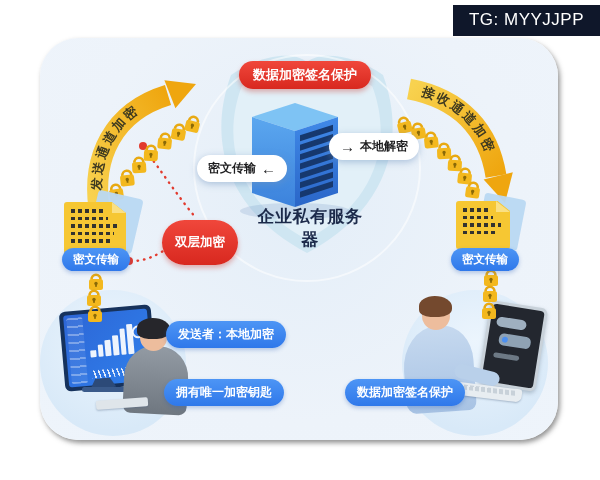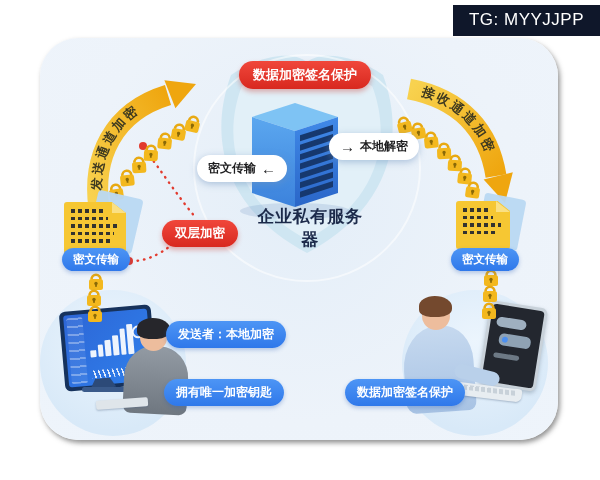--- a/index.html
+++ b/index.html
@@ -10,21 +10,21 @@
         box-shadow:2px 3px 5px rgba(60,60,60,.55);}
   .overlay-badge{position:absolute;background:#0f172a;color:#fff;font-size:17px;
         letter-spacing:.5px;white-space:nowrap;z-index:9;}
   .tg{right:0;top:5px;padding:5px 16px 6px 16px;}
   .wm{left:0;bottom:1px;padding:8px 18px 9px 14px;}
   svg.layer{position:absolute;left:0;top:0;z-index:3;}
   .pill{position:absolute;display:flex;align-items:center;gap:5px;border-radius:999px;
         white-space:nowrap;font-weight:bold;z-index:5;}
   .pill.red{background:linear-gradient(180deg,#f0473b,#d8281f);color:#fff;font-size:13px;
         padding:5px 14px;box-shadow:0 3px 5px rgba(200,50,40,.35);}
-  .pill.red.small{font-size:12.5px;padding:5px 13px;}
+  .pill.red.small{font-size:12.5px;padding:14px 13px;}
   .pill.white{background:#fff;color:#1d1d1f;font-size:12px;padding:5px 11px;
         box-shadow:0 2px 7px rgba(110,145,190,.5);}
   .pill.white .arrow{font-size:15px;line-height:10px;font-weight:bold;}
   .pill.blue{background:linear-gradient(180deg,#4d95f5,#2f78ea);color:#fff;font-size:12px;
         padding:5px 12px;box-shadow:0 2px 4px rgba(40,90,180,.3);}
   .pill.blue.small{font-size:11.5px;padding:4px 11px;}
   .server-label{position:absolute;left:250px;top:205px;width:120px;text-align:center;z-index:5;
         font-size:17px;font-weight:bold;color:#1c2a4a;letter-spacing:.5px;}
   
   .doc{position:absolute;z-index:4;}

